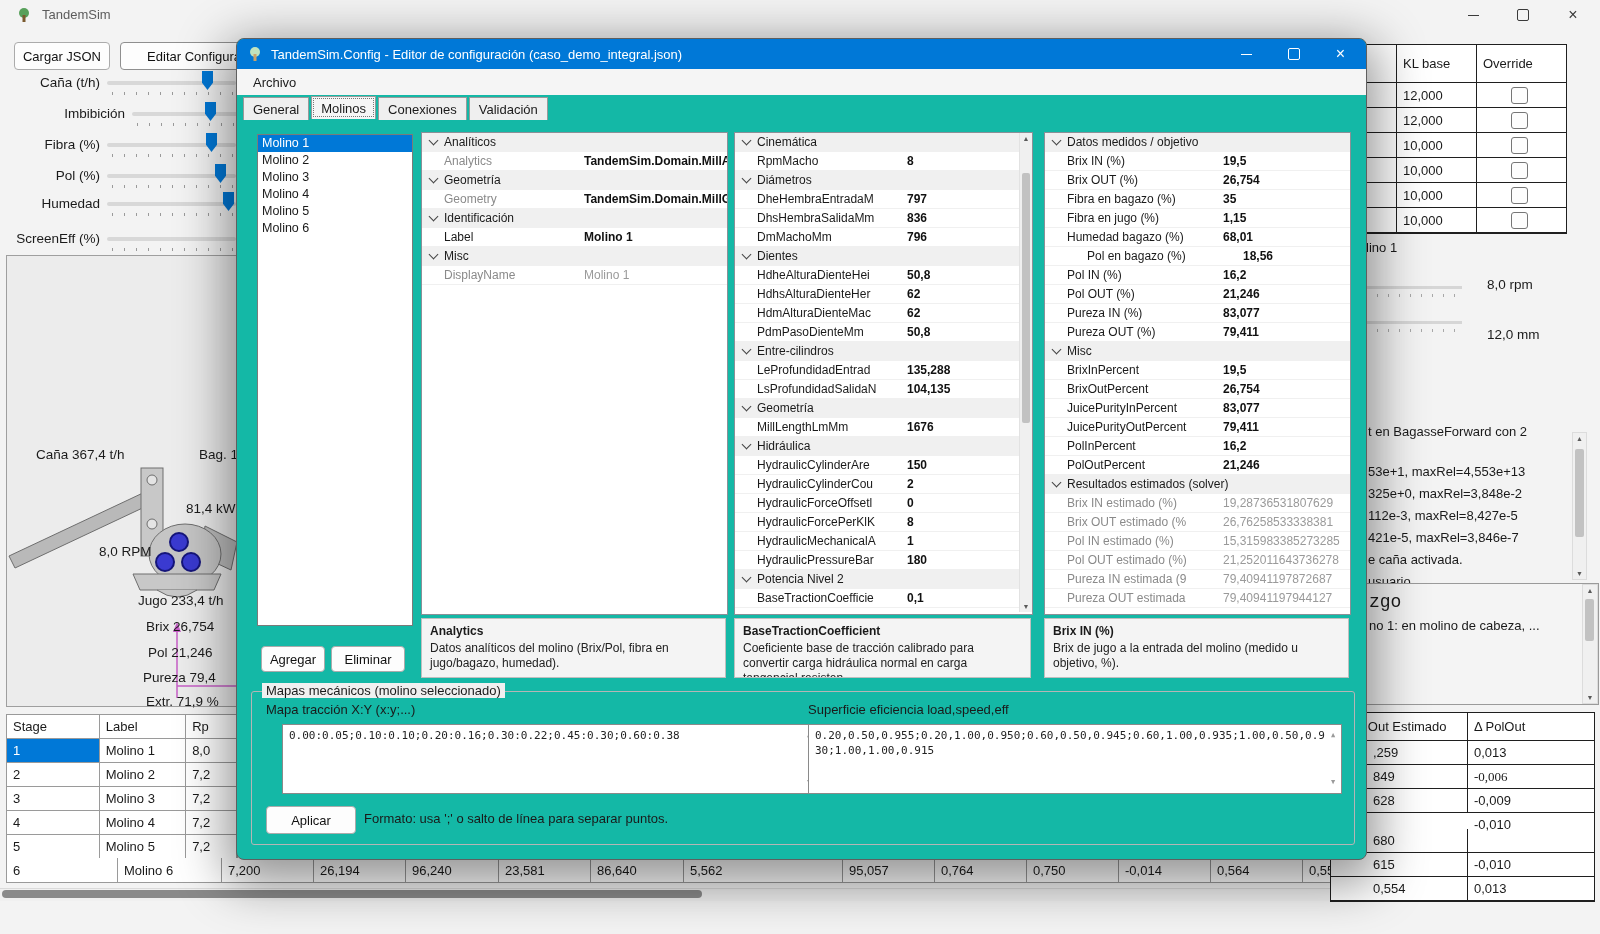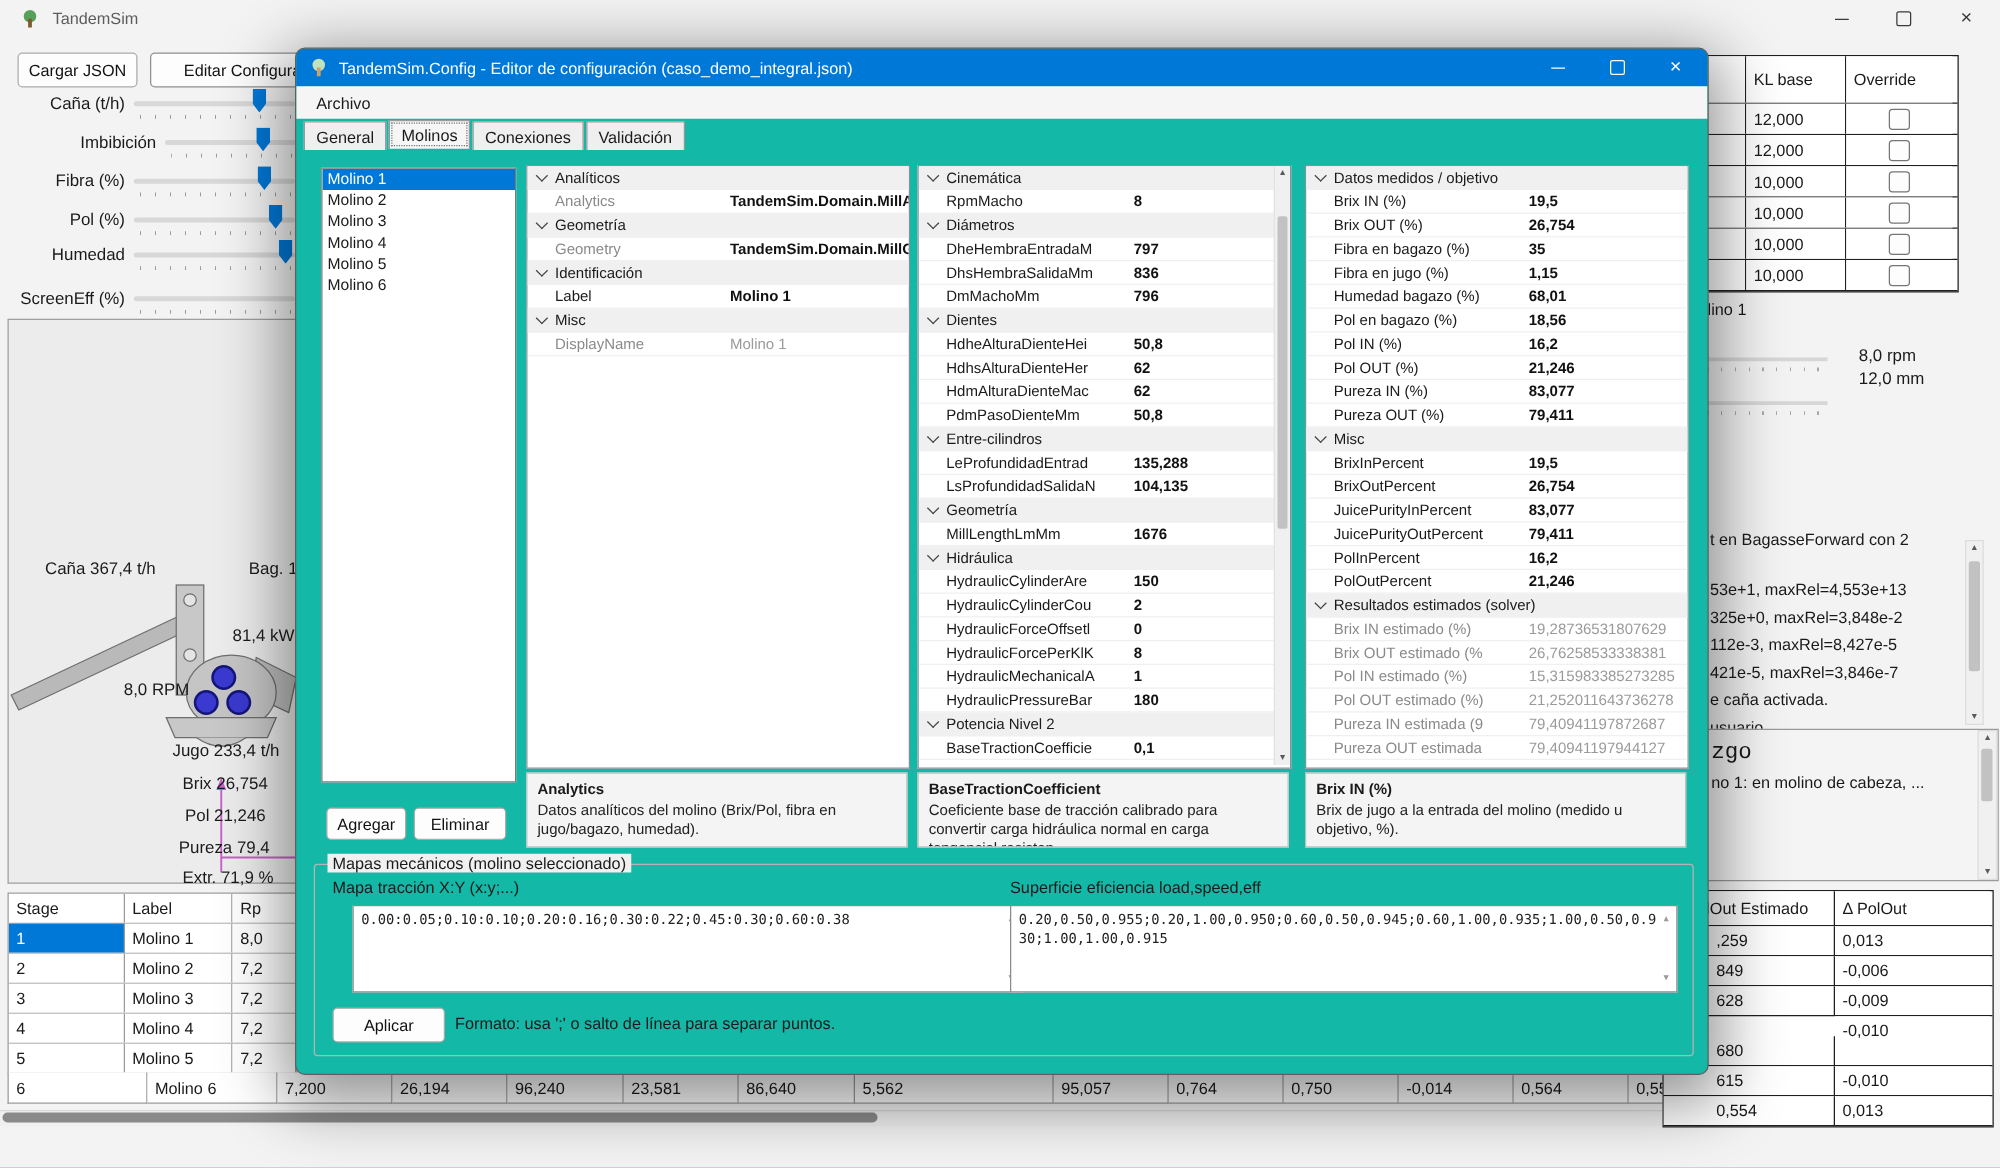--- a/index.html
+++ b/index.html
@@ -281,21 +281,21 @@
         </div>
       </div>
     </div>
 
   <div class="abs" style="left:1348px;top:240px;font-size:13px">Molino 1</div>
   <div class="mini-track" style="left:1362px;top:286px;width:100px"></div>
   <div class="mini-ticks" style="left:1366px;top:294px;width:94px"></div>
   <div class="abs" style="left:1487px;top:277px;font-size:13.5px">8,0 rpm</div>
   <div class="mini-track" style="left:1362px;top:321px;width:100px"></div>
   <div class="mini-ticks" style="left:1366px;top:329px;width:94px"></div>
-  <div class="abs" style="left:1487px;top:295px;font-size:13.5px">12,0 mm</div>
+  <div class="abs" style="left:1487px;top:327px;font-size:13.5px">12,0 mm</div>
 
   <div id="log-lines">
       <div class="log-line" style="top: 424px;">t en BagasseForward con 2</div>
       <div class="log-line" style="top: 464px;">53e+1, maxRel=4,553e+13</div>
       <div class="log-line" style="top: 486px;">325e+0, maxRel=3,848e-2</div>
       <div class="log-line" style="top: 508px;">112e-3, maxRel=8,427e-5</div>
       <div class="log-line" style="top: 530px;">421e-5, maxRel=3,846e-7</div>
       <div class="log-line" style="top: 552px;">e caña activada.</div>
       <div class="log-line" style="top: 574px;">usuario.</div>
     </div>
@@ -321,21 +321,21 @@
       <div class="g-row">
         <div class="g-cell" style="width: 137px; height: 27px; padding-left: 18px;">PolOut Estimado</div>
         <div class="g-cell" style="width: 124px; height: 27px; border-right: none;">Δ PolOut</div>
       </div>
       <div class="g-row">
         <div class="g-cell" style="width: 137px; height: 23px; padding-left: 42px;">,259</div>
         <div class="g-cell" style="width: 124px; height: 23px; border-right: none;">0,013</div>
       </div>
       <div class="g-row">
         <div class="g-cell" style="width: 137px; height: 23px; padding-left: 42px;">849</div>
-        <div class="g-cell" style="width: 124px; height: 23px; border-right: none;">-0,006</div>
+        <div class="g-cell" style="width: 124px; height: 23px; border-right: none; font-family: Liberation Serif, serif;">-0,006</div>
       </div>
       <div class="g-row">
         <div class="g-cell" style="width: 137px; height: 23px; padding-left: 42px;">628</div>
         <div class="g-cell" style="width: 124px; height: 23px; border-right: none;">-0,009</div>
       </div>
       <div class="g-row">
         <div class="g-cell" style="width: 137px; height: 23px; padding-left: 42px; margin-top: 16px;">680</div>
         <div class="g-cell" style="width: 124px; height: 23px; border-right: none;">-0,010</div>
       </div>
       <div class="g-row">
@@ -600,21 +600,21 @@
           <span class="pg-label" style="width: 152px;">Fibra en jugo (%)</span>
           <span class="pg-value">1,15</span>
         </div>
         <div class="pg-row">
           <span class="pg-gutter"></span>
           <span class="pg-label" style="width: 152px;">Humedad bagazo (%)</span>
           <span class="pg-value">68,01</span>
         </div>
         <div class="pg-row">
           <span class="pg-gutter"></span>
-          <span class="pg-label" style="width: 152px;">Pol en bagazo (%)</span>
+          <span class="pg-label" style="width: 152px; margin-left: 20px;">Pol en bagazo (%)</span>
           <span class="pg-value">18,56</span>
         </div>
         <div class="pg-row">
           <span class="pg-gutter"></span>
           <span class="pg-label" style="width: 152px;">Pol IN (%)</span>
           <span class="pg-value">16,2</span>
         </div>
         <div class="pg-row">
           <span class="pg-gutter"></span>
           <span class="pg-label" style="width: 152px;">Pol OUT (%)</span>

